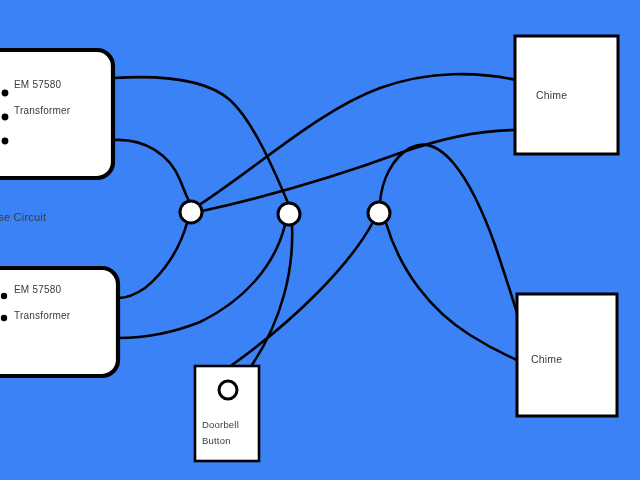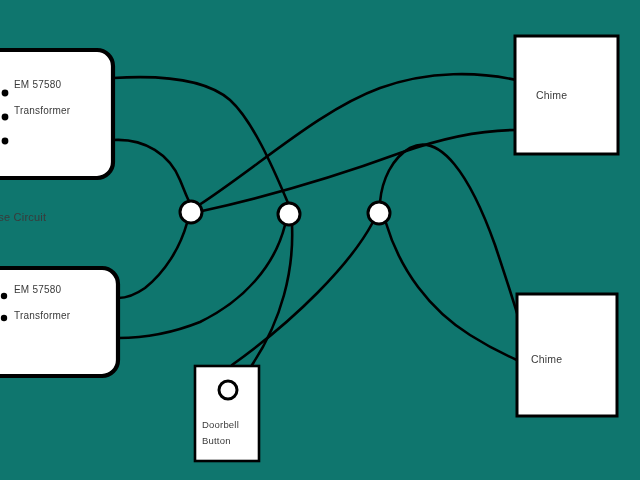--- a/index.html
+++ b/index.html
@@ -10,21 +10,21 @@
   body {
     width: 640px;
     height: 480px;
     font-family: "Liberation Sans", sans-serif;
     overflow: hidden;
   }
   #diagram-root {
     position: relative;
     width: 640px;
     height: 480px;
-    background: #0f766e;
+    background: #3b82f6;
   }
   svg#wiring-diagram {
     display: block;
     width: 640px;
     height: 480px;
   }
   .wire {
     fill: none;
     stroke: #000000;
     stroke-width: 2.6;

